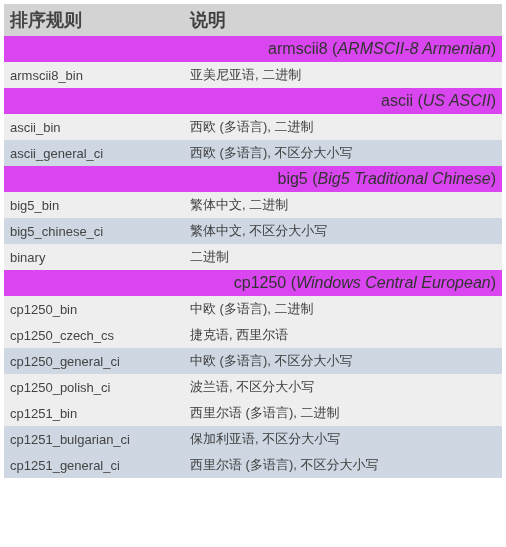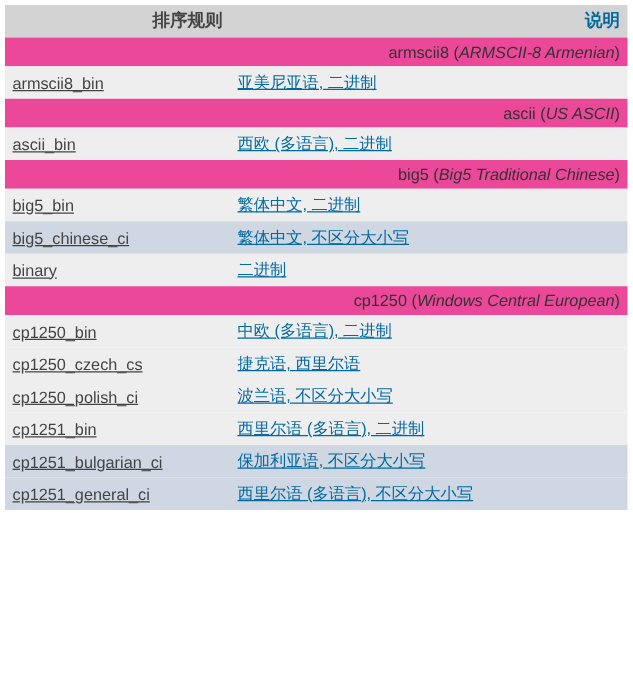--- a/index.html
+++ b/index.html
@@ -6,40 +6,40 @@
   body {
     font-family: "Microsoft YaHei", "Segoe UI", Arial, sans-serif;
     font-size: 13px;
     background: #fff;
     width: 506px;
     color: #333;
     padding: 4px;
   }
   .tbl { width: 100%; border-collapse: collapse; }
   .hdr th {
-    text-align: right;
+    text-align: left;
     font-weight: bold;
     background: #d3d3d3;
     padding: 4px 6px;
-    font-size: 14px;
+    font-size: 18px;
     margin-top: 34px;
   }
   .grp td {
     text-align: right;
-    background: #ec4899;
+    background: #d946ef;
     padding: 4px 6px;
-    font-size: 13px;
+    font-size: 16px;
   }
   .grp .gname { display: inline; }
   .grp .gdesc { font-style: italic; }
-  .row td { padding: 4px 6px; text-decoration: underline; }
+  .row td { padding: 4px 6px; }
   .row.light { background: #eeeeee; }
   .row.dark  { background: #ced7e2; }
   .col1 { width: 180px; color: #444; }
-  .col2 { color: #0369a1; }
+  .col2 { color: #404040; }
 </style>
 </head>
 <body>
 
 <table class="tbl">
   <thead>
     <tr class="hdr">
       <th class="col1">排序规则</th>
       <th class="col2">说明</th>
     </tr>
@@ -51,20 +51,24 @@
       <tr class="row light">
         <td class="col1">armscii8_bin</td>
         <td class="col2">亚美尼亚语, 二进制</td>
       </tr>
       <tr class="grp">
         <td colspan="2"><span class="gname">ascii</span> (<span class="gdesc">US ASCII</span>)</td>
       </tr>
       <tr class="row light">
         <td class="col1">ascii_bin</td>
         <td class="col2">西欧 (多语言), 二进制</td>
+      </tr>
+      <tr class="row dark">
+        <td class="col1">ascii_general_ci</td>
+        <td class="col2">西欧 (多语言), 不区分大小写</td>
       </tr>
       <tr class="grp">
         <td colspan="2"><span class="gname">big5</span> (<span class="gdesc">Big5 Traditional Chinese</span>)</td>
       </tr>
       <tr class="row light">
         <td class="col1">big5_bin</td>
         <td class="col2">繁体中文, 二进制</td>
       </tr>
       <tr class="row dark">
         <td class="col1">big5_chinese_ci</td>
@@ -78,20 +82,24 @@
         <td colspan="2"><span class="gname">cp1250</span> (<span class="gdesc">Windows Central European</span>)</td>
       </tr>
       <tr class="row light">
         <td class="col1">cp1250_bin</td>
         <td class="col2">中欧 (多语言), 二进制</td>
       </tr>
       <tr class="row light">
         <td class="col1">cp1250_czech_cs</td>
         <td class="col2">捷克语, 西里尔语</td>
       </tr>
+      <tr class="row dark">
+        <td class="col1">cp1250_general_ci</td>
+        <td class="col2">中欧 (多语言), 不区分大小写</td>
+      </tr>
       <tr class="row light">
         <td class="col1">cp1250_polish_ci</td>
         <td class="col2">波兰语, 不区分大小写</td>
       </tr>
       <tr class="row light">
         <td class="col1">cp1251_bin</td>
         <td class="col2">西里尔语 (多语言), 二进制</td>
       </tr>
       <tr class="row dark">
         <td class="col1">cp1251_bulgarian_ci</td>

